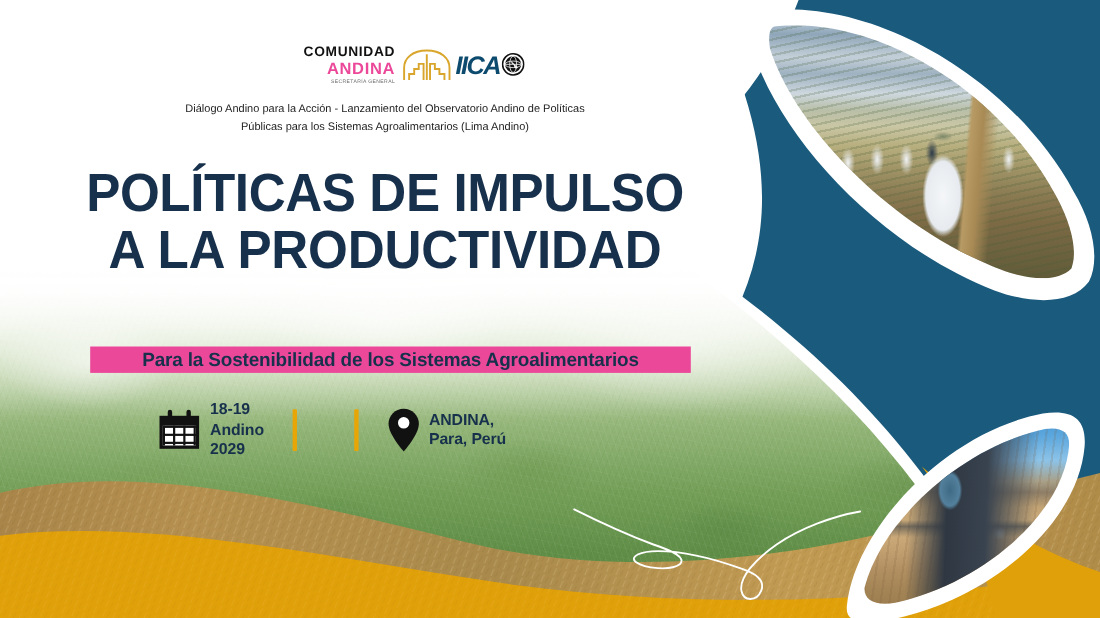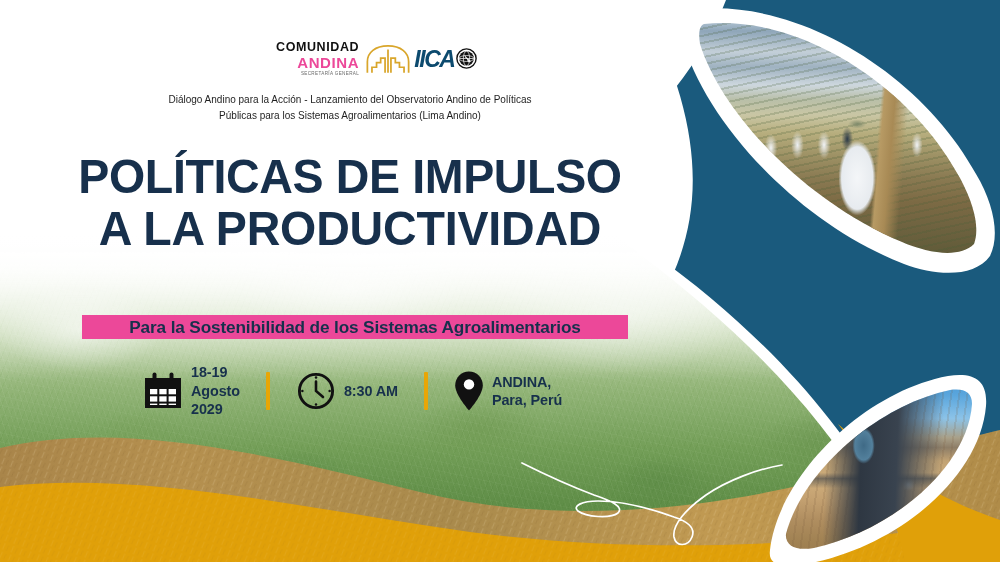--- a/index.html
+++ b/index.html
@@ -342,40 +342,27 @@
             <rect x="5" y="30.6" width="30" height="2"></rect>
             <rect x="5" y="16" width="2" height="18"></rect>
             <rect x="14.3" y="16" width="2" height="18"></rect>
             <rect x="23.6" y="16" width="2" height="18"></rect>
             <rect x="33" y="16" width="2" height="18"></rect>
           </g>
         </svg>
       </span>
       <span class="info-txt">
         <span style="display:block">18-19</span>
-        <span style="display:block">Agosto</span>
+        <span style="display:block">Andino</span>
         <span style="display:block">2029</span>
       </span>
     </div>
 
     <span class="divider"></span>
 
-    <div class="info-item">
-      <span class="info-ico">
-        <svg width="40" height="40" viewBox="0 0 40 40">
-          <circle cx="20" cy="20" r="16.6" fill="none" stroke="#111" stroke-width="2.9"></circle>
-          <path d="M20 10.5 L20 20 L27 26" fill="none" stroke="#111" stroke-width="2.6" stroke-linecap="round"></path>
-          <circle cx="20" cy="6.4" r="1.25" fill="#111"></circle>
-          <circle cx="33.6" cy="20" r="1.25" fill="#111"></circle>
-          <circle cx="20" cy="33.6" r="1.25" fill="#111"></circle>
-          <circle cx="6.4" cy="20" r="1.25" fill="#111"></circle>
-        </svg>
-      </span>
-      <span class="info-txt">8:30 AM</span>
-    </div>
 
     <span class="divider"></span>
 
     <div class="info-item">
       <span class="info-ico">
         <svg width="30" height="42" viewBox="0 0 30 42">
           <path d="M15 1.5 C7.3 1.5 1.2 7.6 1.2 15.3 C1.2 25.3 15 40.5 15 40.5
                    C15 40.5 28.8 25.3 28.8 15.3 C28.8 7.6 22.7 1.5 15 1.5 Z" fill="#111"></path>
           <circle cx="15" cy="14.4" r="5.2" fill="#fff"></circle>
         </svg>

